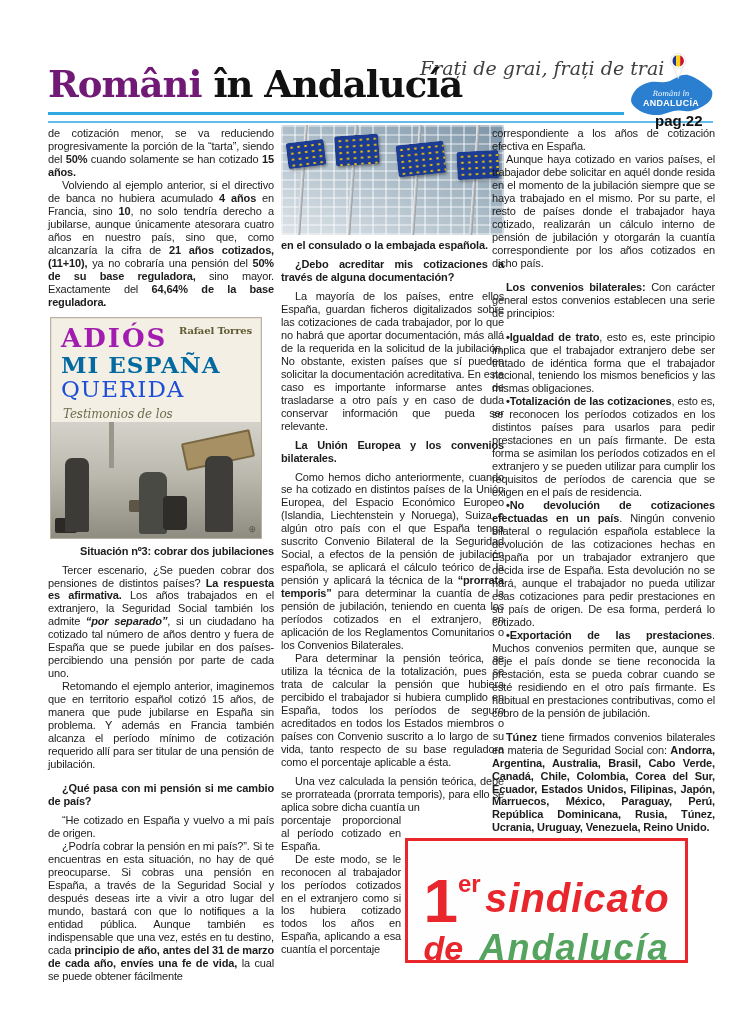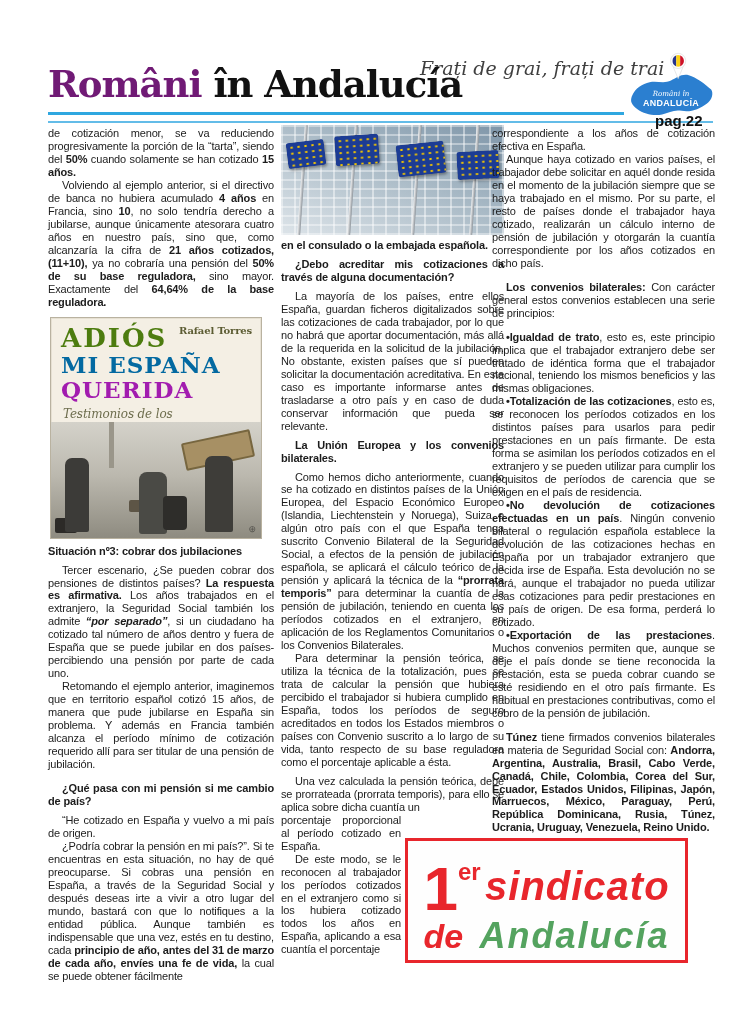--- a/index.html
+++ b/index.html
@@ -36,36 +36,36 @@
   .col1 { left:48px; }
   .col2 { left:281px; width:223px; top:125px; }
   .col3 { left:492px; width:223px; }
   .col p { text-indent:14px; }
   .noind { text-indent:0 !important; }
   .b  { font-weight:bold; }
   .bi { font-weight:bold; font-style:italic; }
   .gap  { margin-bottom:11px !important; }
   .gap-s{ margin-bottom:6px !important; }
   .hline { font-weight:bold; }
-  .center { text-align:left; text-indent:0 !important; }
+  .center { text-align:right; text-indent:0 !important; }
 
   
   .book {
     width:212px; height:222px; margin:8px 0 6px 2px; position:relative;
     background:#f4efe4; border:1px solid #b9b2a0; overflow:hidden;
     box-shadow:0 0 0 1px #e6e0d2 inset;
   }
   .book-author { position:absolute; top:7px; right:9px; color:#5c5c33;
     font-family:"DejaVu Serif", serif; font-weight:bold; font-size:10px; }
-  .book-t1 { position:absolute; top:5px;  left:10px; color:#4d7c0f;
+  .book-t1 { position:absolute; top:5px;  left:10px; color:#a21caf;
     font-family:"DejaVu Serif", serif; font-weight:bold; font-size:26px; letter-spacing:2px; }
   .book-t2 { position:absolute; top:33px; left:10px; color:#0369a1;
     font-family:"DejaVu Serif", serif; font-weight:bold; font-size:23px; letter-spacing:1px; }
-  .book-t3 { position:absolute; top:58px; left:10px; color:#a21caf;
-    font-family:"DejaVu Serif", serif; font-weight:bold; font-size:23px; letter-spacing:1px; }
+  .book-t3 { position:absolute; top:58px; left:10px; color:#1d4ed8;
+    font-family:"DejaVu Serif", serif; font-weight:normal; font-size:23px; letter-spacing:1px; }
   .book-sub { position:absolute; top:88px; left:12px; width:160px; color:#6d6d4d;
     font-family:"DejaVu Serif", serif; font-style:italic; font-size:12px;
     line-height:1.35; text-align:left; text-indent:0; }
   .book-photo { position:absolute; left:0; right:0; bottom:0; height:116px;
     background:linear-gradient(180deg,#d4d2ca 0%,#bcb9af 45%,#8e8b80 100%); }
   .bp-tree { position:absolute; left:58px; top:0; width:5px; height:46px; background:#9a968a; }
   .bp-fig1 { position:absolute; left:14px; bottom:6px; width:24px; height:74px;
     background:#3c3b38; border-radius:7px 7px 2px 2px; }
   .bp-case1{ position:absolute; left:4px; bottom:5px; width:22px; height:15px;
     background:#2c2a27; border-radius:2px; }
@@ -93,21 +93,21 @@
     background:linear-gradient(90deg,#f2f2f2,#8c939a); transform:rotate(4deg); }
   .flag { position:absolute;
     background:radial-gradient(circle, #f2c500 0.9px, rgba(0,0,0,0) 1.5px) 2px 2px/7px 6px, #1c3c94;
     border-radius:3px; box-shadow:1px 2px 3px rgba(0,0,0,.35); }
   .caption { font-weight:bold; margin-top:4px; }
 
   
   .ad {
     position:absolute; left:405px; top:838px; width:283px; height:125px;
     background:#fefefe; border:3px solid #e8262c; text-align:center;
-    overflow:hidden; z-index:5; padding-top:8px;
+    overflow:hidden; z-index:5; padding-top:20px;
   }
   .ad-row1 { line-height:46px; white-space:nowrap; }
   .ad-num  { color:#e8262c; font-weight:bold; font-size:62px; vertical-align:-10px; }
   .ad-ord  { color:#e8262c; font-weight:bold; font-size:24px; vertical-align:20px; }
   .ad-w1   { color:#e8262c; font-weight:bold; font-style:italic; font-size:40px; letter-spacing:1px; }
   .ad-row2 { line-height:40px; margin-top:-2px; white-space:nowrap; }
   .ad-de   { color:#e8262c; font-weight:bold; font-style:italic; font-size:34px; margin-right:12px; }
   .ad-w3   { color:#54a35f; font-weight:bold; font-style:italic; font-size:36px; letter-spacing:2px; }
   .ad-row3 { color:#2c7d44; font-weight:bold; font-size:19px; letter-spacing:-0.6px;
     line-height:26px; margin-top:-1px; }

